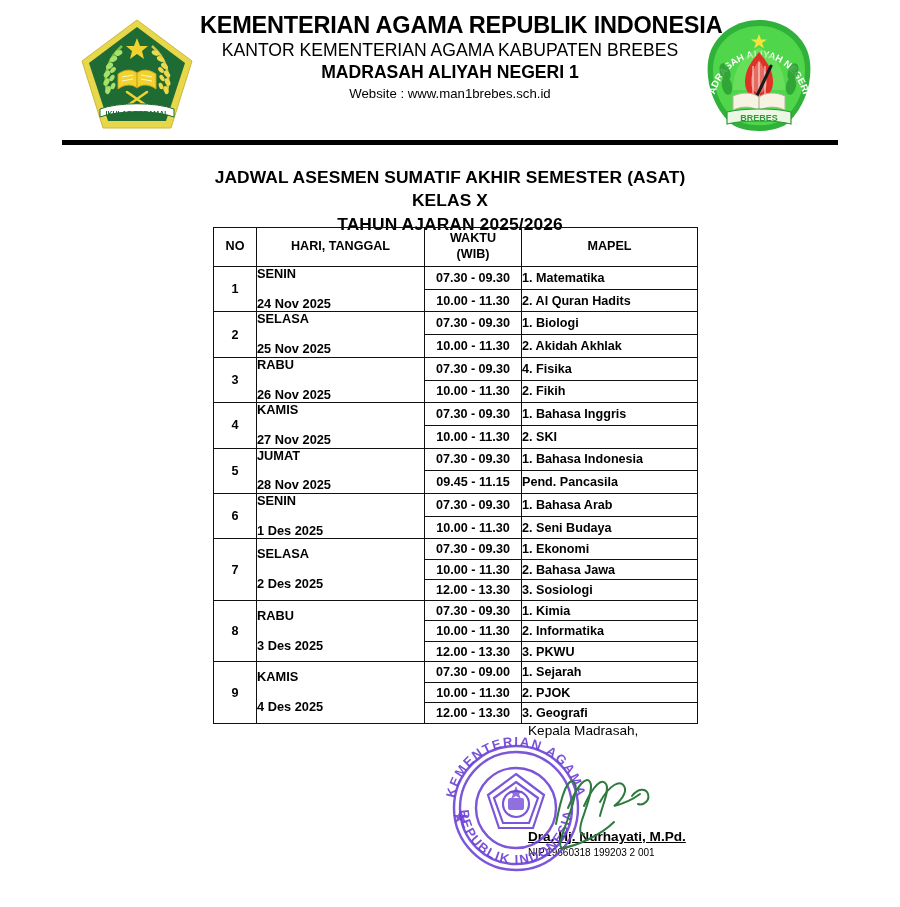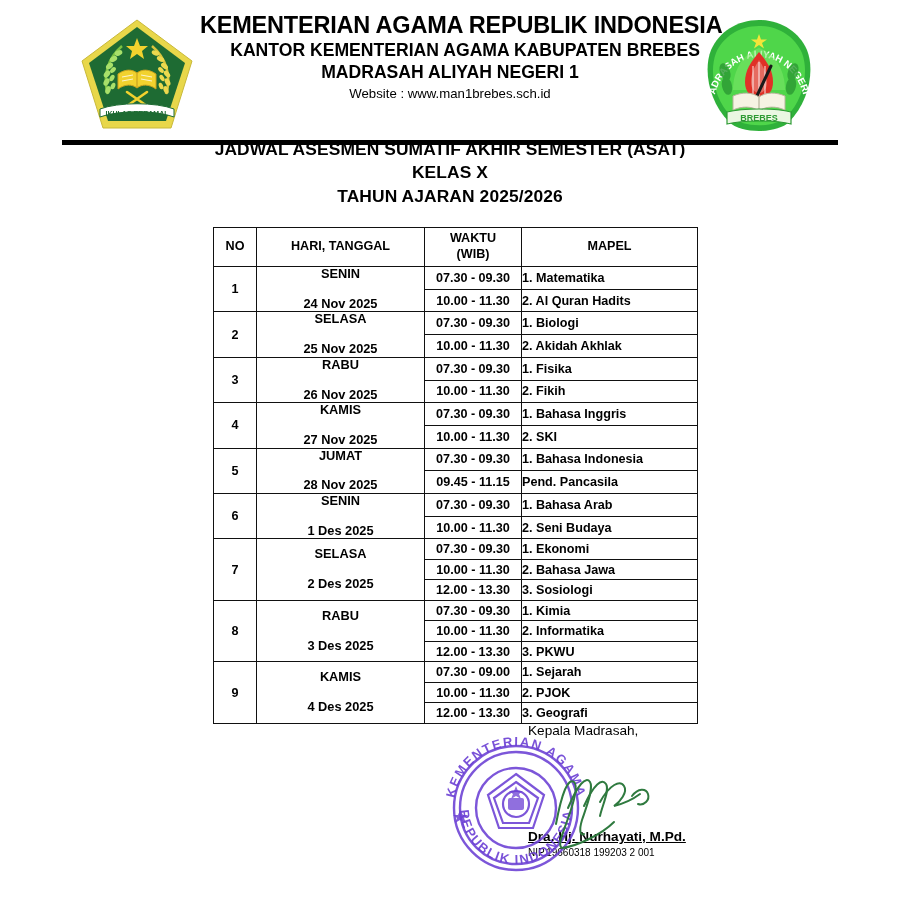--- a/index.html
+++ b/index.html
@@ -36,24 +36,23 @@
   }
   .head-l1 {
     font-size: 23.5px;
     font-weight: bold;
     letter-spacing: -0.2px;
     line-height: 1.18;
     white-space: nowrap;
   }
   .head-l2 {
     font-size: 17.6px;
-    font-weight: bold;
+    font-weight: normal;
     line-height: 1.22;
     white-space: nowrap;
-    text-align: right;
   }
   .head-l3 {
     font-size: 17.6px;
     font-weight: bold;
     line-height: 1.3;
     white-space: nowrap;
   }
   .head-sub {
     font-size: 13.2px;
     line-height: 1.45;
@@ -63,21 +62,21 @@
     position: absolute;
     left: 62px;
     top: 140px;
     width: 776px;
     height: 5px;
     background: #000;
   }
 
   
   .doc-title {
-    margin-top: 8px;
+    margin-top: 36px;
     text-align: center;
   }
   .doc-title div {
     font-size: 17.4px;
     font-weight: bold;
     line-height: 1.35;
     letter-spacing: 0.1px;
   }
 
   
@@ -108,21 +107,20 @@
     height: 39px;
     text-align: center;
     font-size: 12.8px;
     line-height: 1.25;
   }
   td.no-cell {
     text-align: center;
     font-size: 13.4px;
   }
   td.hari-cell {
-    text-align: center;
     padding: 3px 0;
     line-height: 1.15;
   }
   td.hari-cell .day  { display: block; font-size: 12.8px; }
   td.hari-cell .date { display: block; font-size: 12.8px; margin-top: 15px; }
   td.hari-cell.three .date { margin-top: 15px; }
   td.waktu-cell {
     text-align: center;
     height: 20.5px;
     font-size: 12.5px;
@@ -335,21 +333,21 @@
           <td class="waktu-cell">10.00 - 11.30</td>
           <td class="mapel-cell">2. Akidah Akhlak</td>
         </tr>
         <tr>
           <td class="no-cell" rowspan="2">3</td>
           <td class="hari-cell" rowspan="2">
             <span class="day">RABU</span>
             <span class="date">26 Nov 2025</span>
           </td>
           <td class="waktu-cell">07.30 - 09.30</td>
-          <td class="mapel-cell">1. Fisika</td>
+          <td class="mapel-cell">4. Fisika</td>
         </tr>
         <tr>
           <td class="waktu-cell">10.00 - 11.30</td>
           <td class="mapel-cell">2. Fikih</td>
         </tr>
         <tr>
           <td class="no-cell" rowspan="2">4</td>
           <td class="hari-cell" rowspan="2">
             <span class="day">KAMIS</span>
             <span class="date">27 Nov 2025</span>

